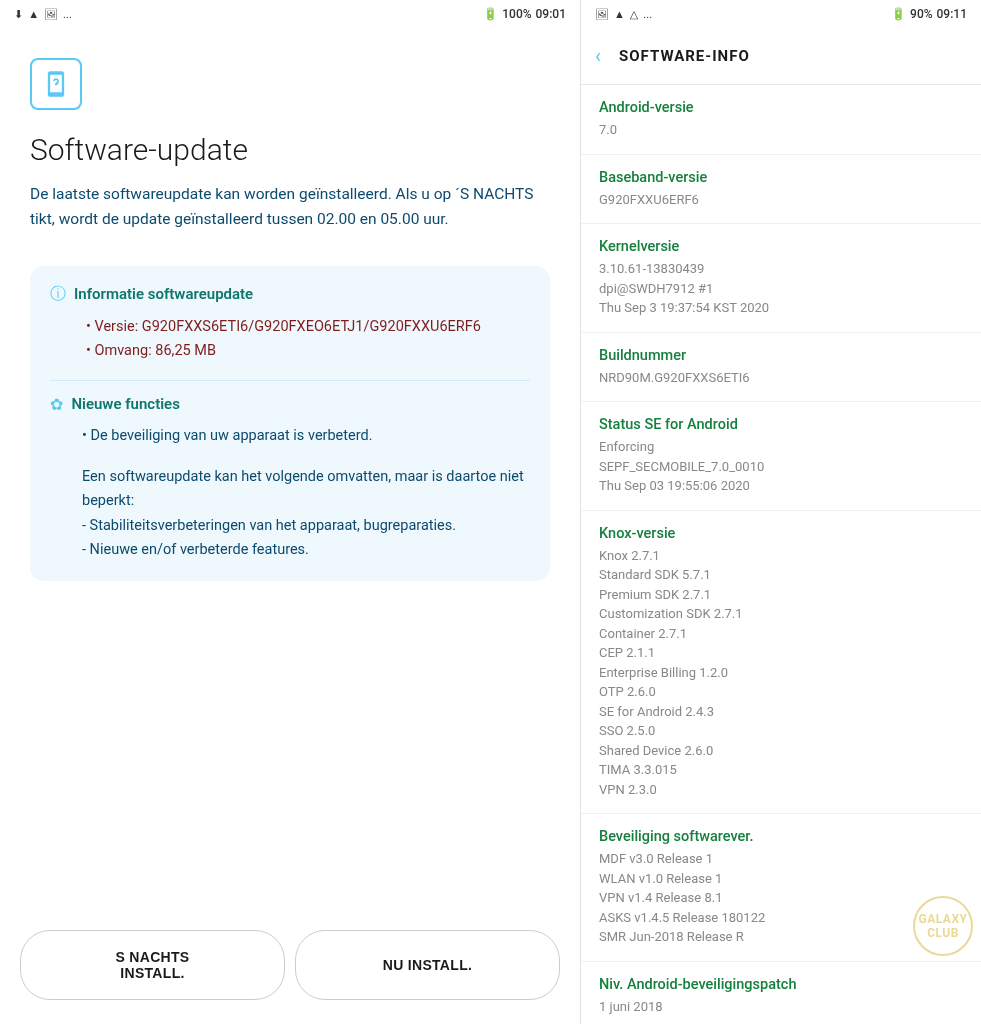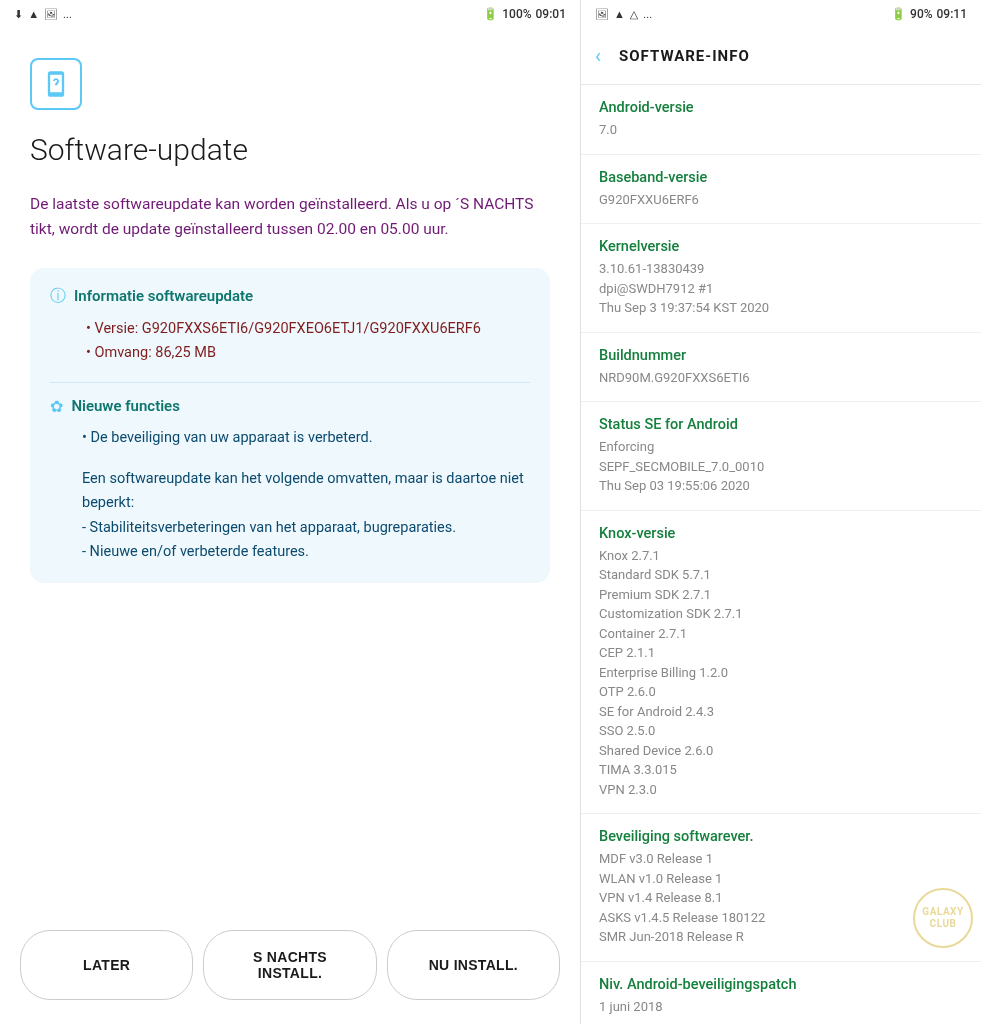--- a/index.html
+++ b/index.html
@@ -68,29 +68,29 @@
     .phone-icon svg {
       width: 28px;
       height: 28px;
       fill: #5bc8f5;
     }
 
     .main-title {
       font-size: 30px;
       font-weight: 300;
       color: #1a1a1a;
-      margin-bottom: 24px;
+      margin-bottom: 14px;
       line-height: 1.2;
     }
 
     .description {
       font-size: 15.5px;
-      color: #701a75;
+      color: #0c4a6e;
       line-height: 1.6;
-      margin-bottom: 26px;
+      margin-bottom: 34px;
     }
 
     .info-box {
       background: #eef8fd;
       border-radius: 14px;
       padding: 18px 20px;
       margin-bottom: 0;
     }
 
     .info-box-section {
@@ -241,29 +241,29 @@
     }
 
     .watermark-circle {
       width: 60px;
       height: 60px;
       border-radius: 50%;
       border: 2px solid #c8a000;
       display: flex;
       align-items: center;
       justify-content: center;
-      font-size: 10px;
+      font-size: 12px;
       color: #c8a000;
       text-align: center;
       font-weight: 700;
       letter-spacing: 0.5px;
       line-height: 1.2;
       opacity: 0.4;
       position: absolute;
-      bottom: 76px;
+      bottom: 68px;
       right: 8px;
     }
   </style>
 </head>
 <body>
 
 <div class="left-panel">
 
   <div class="status-bar-left">
     <div class="status-icons-left">
@@ -316,21 +316,20 @@
 
       <div class="new-functions-content" style="margin-top:12px; white-space:pre-line;">Een softwareupdate kan het volgende omvatten, maar is daartoe niet beperkt:
  - Stabiliteitsverbeteringen van het apparaat, bugreparaties.
  - Nieuwe en/of verbeterde features.</div>
 
     </div>
 
   </div>
 
   <div class="bottom-buttons">
-    <button class="btn">LATER</button>
     <button class="btn" style="white-space:pre-line;">S NACHTS
 INSTALL.</button>
     <button class="btn">NU INSTALL.</button>
   </div>
 
 </div>
 
 <div class="right-panel">
 
   <div class="status-bar-right">

